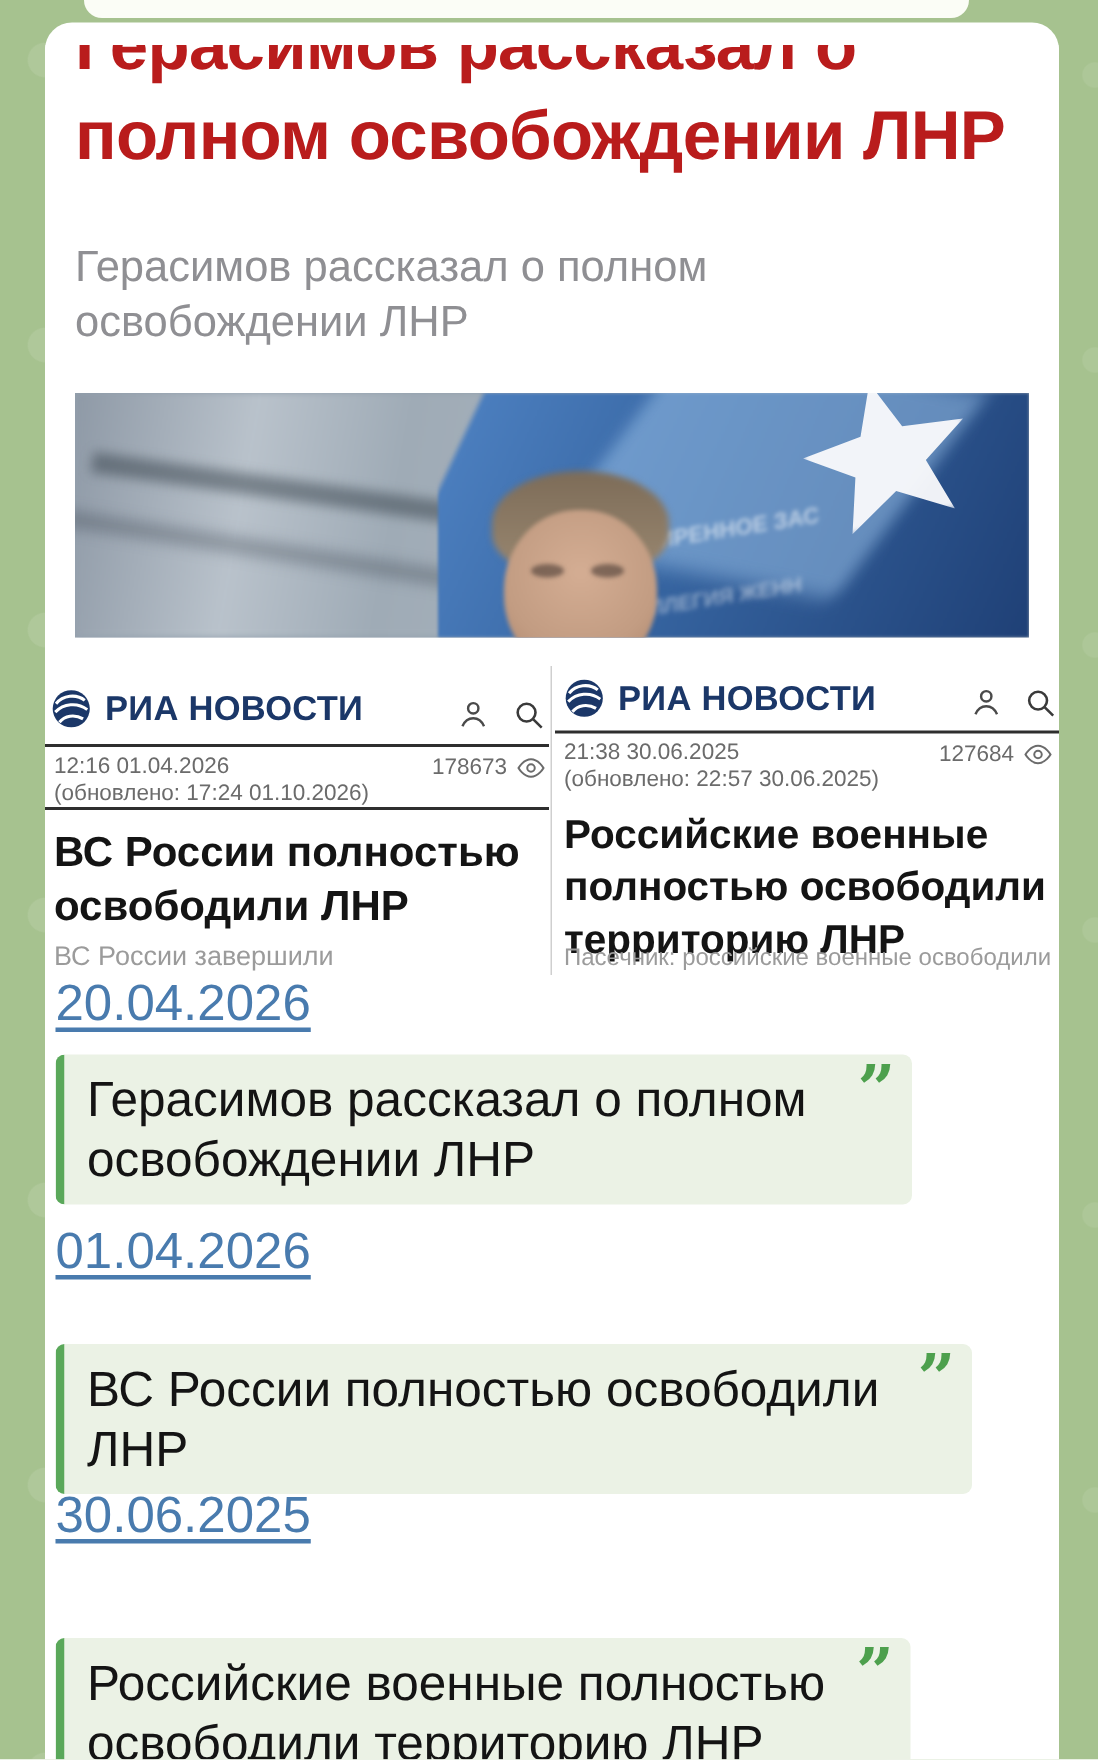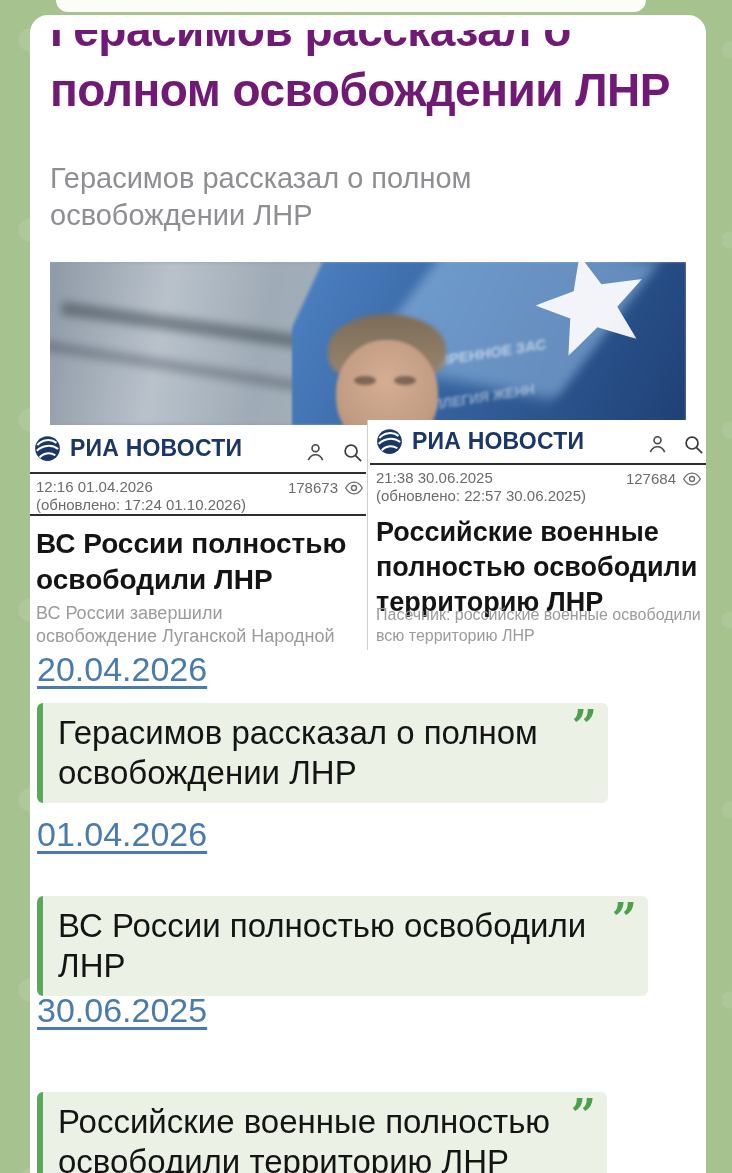--- a/index.html
+++ b/index.html
@@ -12,21 +12,21 @@
       radial-gradient(circle at 70px 150px, rgba(96,128,72,0.10) 0 14px, rgba(96,128,72,0) 15px),
       radial-gradient(circle at 160px 50px, rgba(255,255,255,0.08) 0 8px, rgba(255,255,255,0) 9px);
     background-size:190px 190px;}
   .prev-bubble{position:absolute;left:56px;top:0;width:590px;height:12px;background:#fbfdf6;
     border-radius:0 0 16px 16px;}
   .card{position:absolute;left:30px;top:15px;width:676px;height:1158px;background:#ffffff;
     border-radius:18px 18px 0 0;overflow:hidden;}
   
   .shot{position:absolute;left:0;top:15px;width:676px;height:620px;background:#fff;overflow:hidden;}
   .headline{position:absolute;left:20px;top:-30px;width:644px;font-size:46px;line-height:60px;
-    font-weight:700;color:#701a75;letter-spacing:-0.5px;}
+    font-weight:700;color:#b91c1c;letter-spacing:-0.5px;}
   .headline div{white-space:nowrap;}
   .subtitle{position:absolute;left:20px;top:130px;width:612px;font-size:29px;line-height:37px;
     color:#8f8f93;}
   
   .photo{position:absolute;left:20px;top:232px;width:636px;height:163px;overflow:hidden;background:#93a0ad;}
   .ph-left{position:absolute;left:0;top:0;width:60%;height:100%;
     background:linear-gradient(100deg,#8e99a6 0%,#b9c2cb 30%,#9fabb6 55%,#aab4be 100%);filter:blur(2px);}
   .ph-streak{position:absolute;left:10px;top:60px;width:300px;height:14px;background:rgba(40,50,60,0.45);
     transform:rotate(8deg);filter:blur(4px);}
   .ph-streak2{position:absolute;left:-10px;top:100px;width:280px;height:10px;background:rgba(40,50,60,0.35);
@@ -45,21 +45,21 @@
     font-size:14px;transform:rotate(-9deg) skew(-6deg);filter:blur(1.8px);white-space:nowrap;}
   .ph-head{position:absolute;left:272px;top:52px;width:130px;height:120px;}
   .ph-hair{position:absolute;left:6px;top:0;width:118px;height:70px;border-radius:50% 50% 40% 40%;
     background:linear-gradient(#7d6c58,#9a8871);filter:blur(2px);}
   .ph-face{position:absolute;left:14px;top:26px;width:102px;height:110px;border-radius:48%;
     background:radial-gradient(circle at 50% 38%,#d4ad93 0%,#c29c82 60%,#aa8268 100%);filter:blur(1.5px);}
   .ph-eye{position:absolute;width:22px;height:9px;border-radius:50%;background:rgba(62,50,44,0.55);
     top:62px;filter:blur(1.5px);}
   .ph-eye.l{left:32px;} .ph-eye.r{left:72px;}
   
-  .panel{position:absolute;background:#fff;}
+  .panel{position:absolute;background:#fff;margin-top:24px;}
   .panel-left{left:0;top:395px;width:337px;height:225px;}
   .panel-right{left:337px;top:390px;width:339px;height:230px;border-left:1px solid #cfcfcf;}
   .logo-row{position:absolute;display:flex;align-items:center;gap:9px;}
   .brand{font-size:23px;font-weight:700;color:#1b3768;letter-spacing:0.2px;white-space:nowrap;}
   .hicon{position:absolute;width:23px;height:23px;}
   .divider{position:absolute;height:2px;background:#2e2e2e;}
   .meta{position:absolute;font-size:15px;color:#6b6b6b;white-space:nowrap;}
   .views{position:absolute;display:flex;align-items:center;justify-content:flex-end;gap:6px;
     font-size:15px;color:#6b6b6b;}
   .art-head{position:absolute;font-size:28px;line-height:36px;font-weight:700;color:#141414;}

